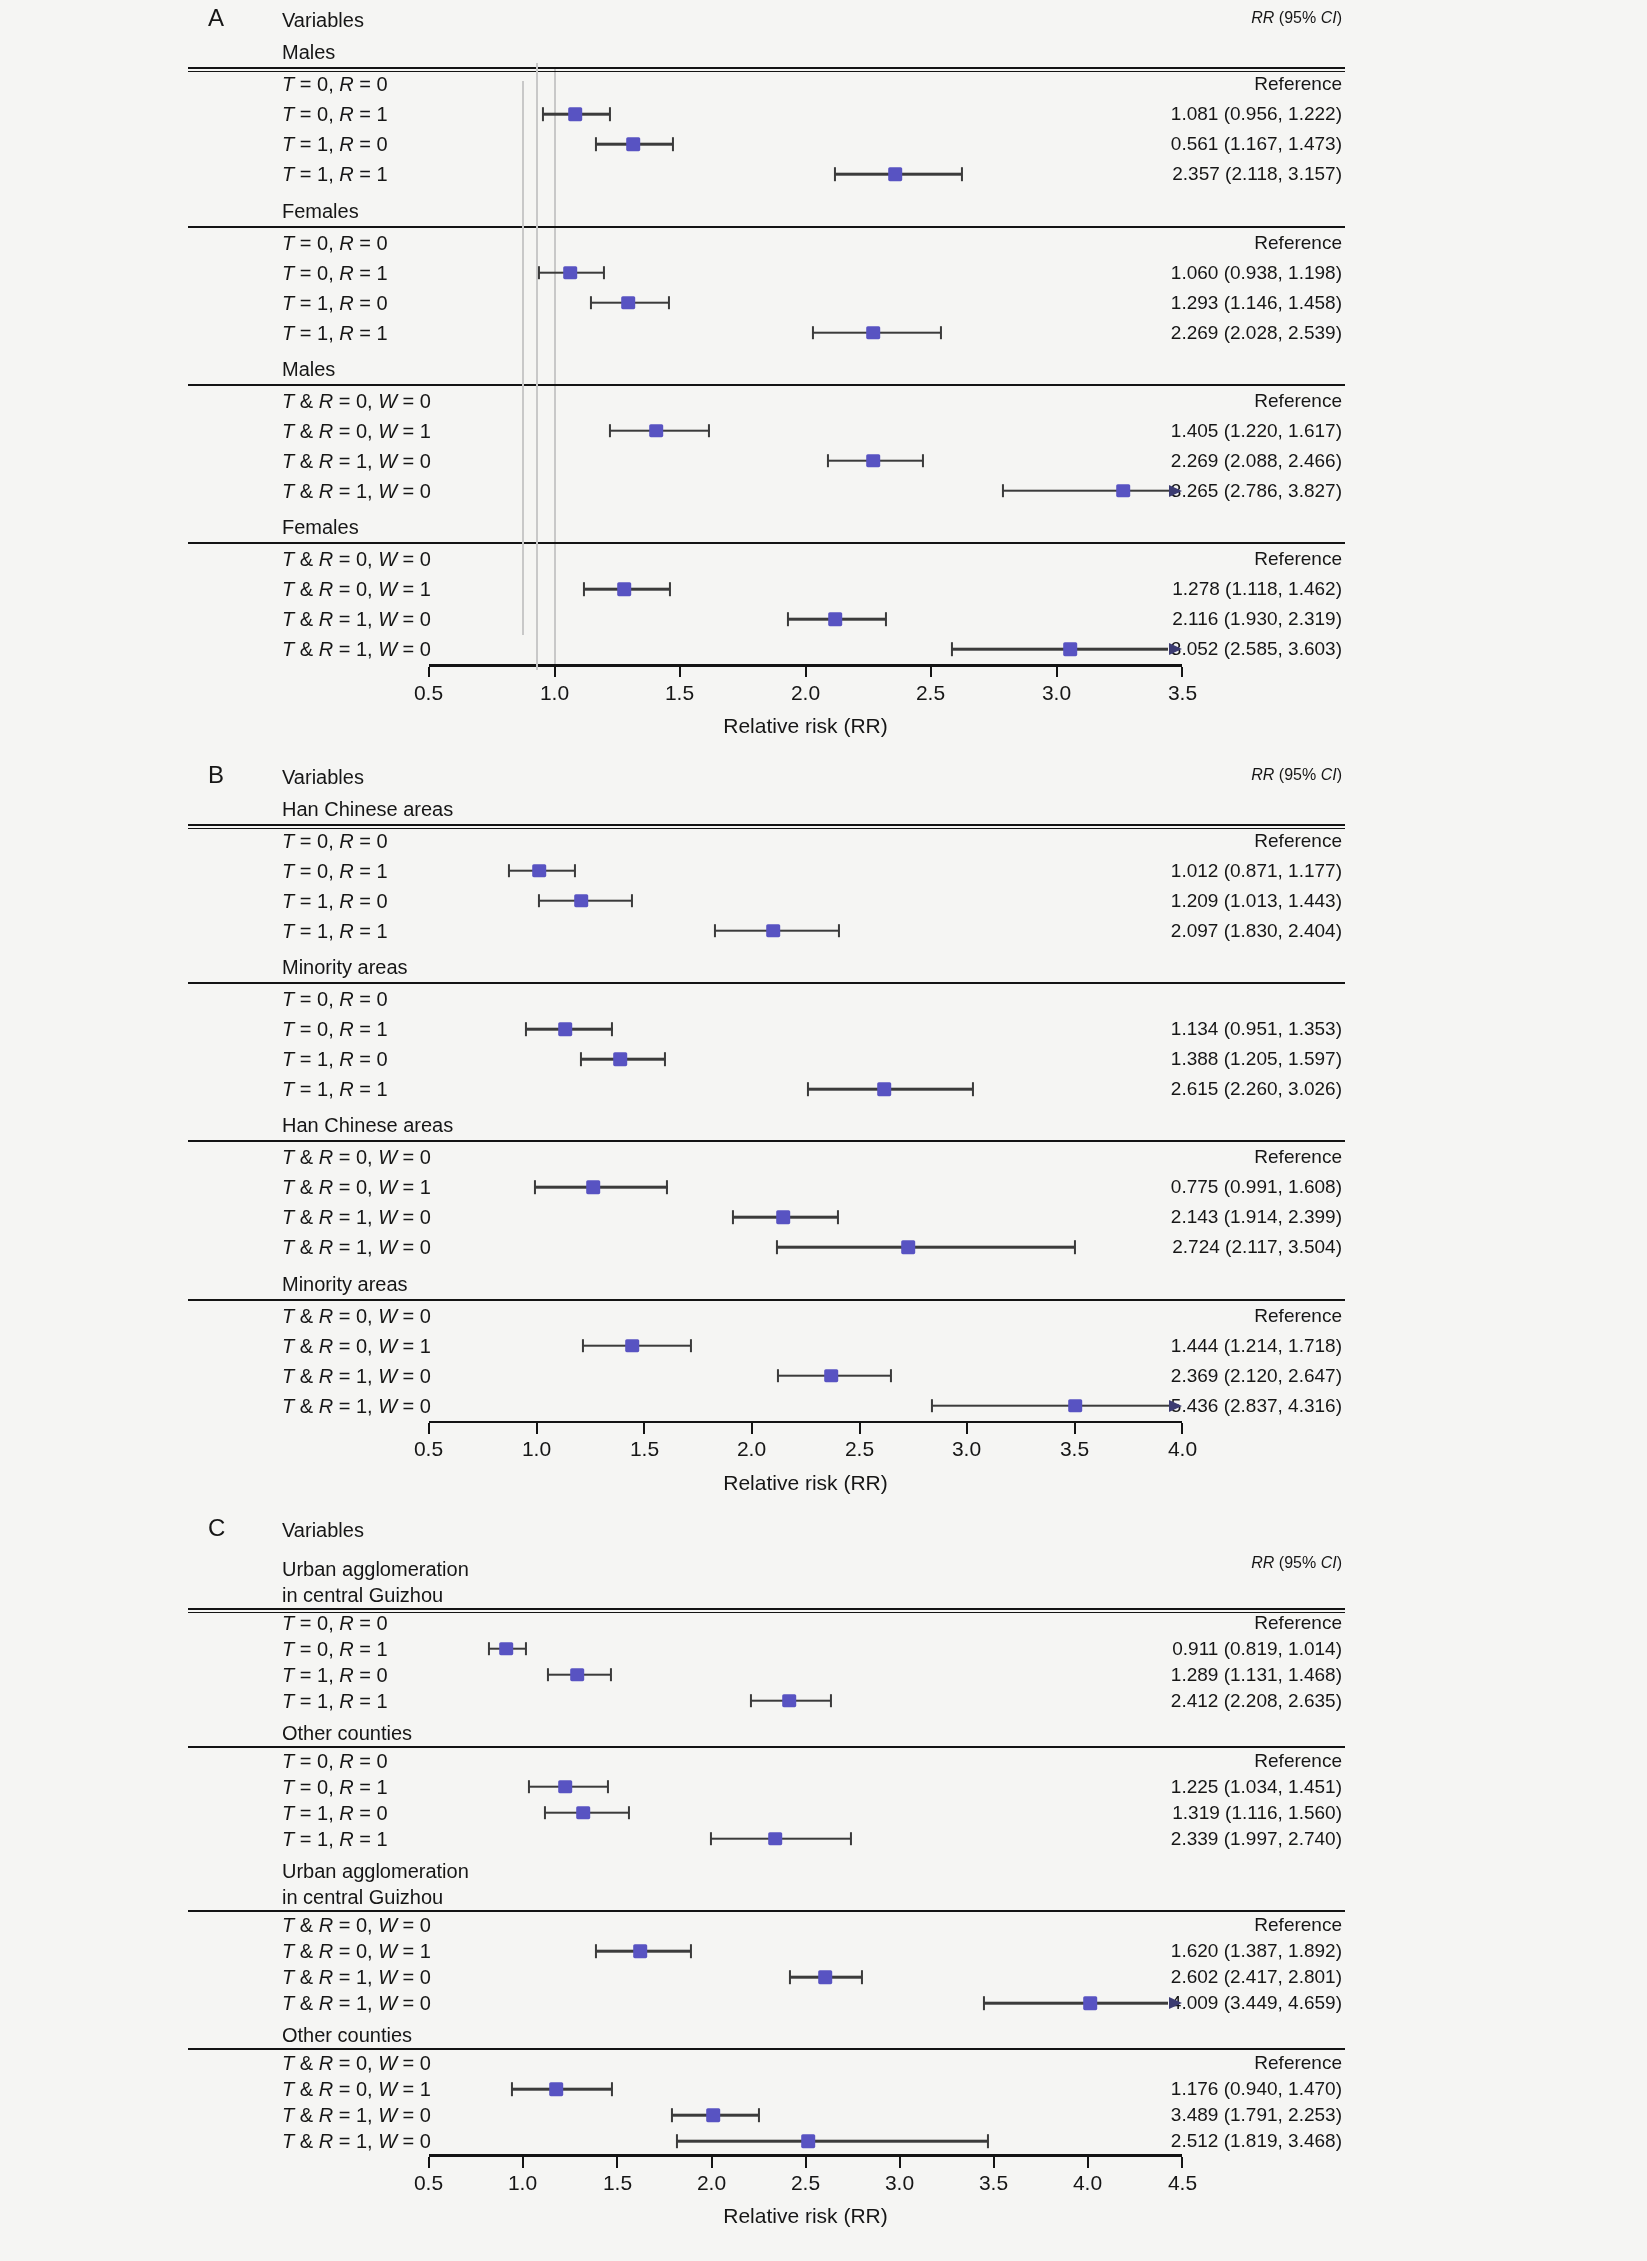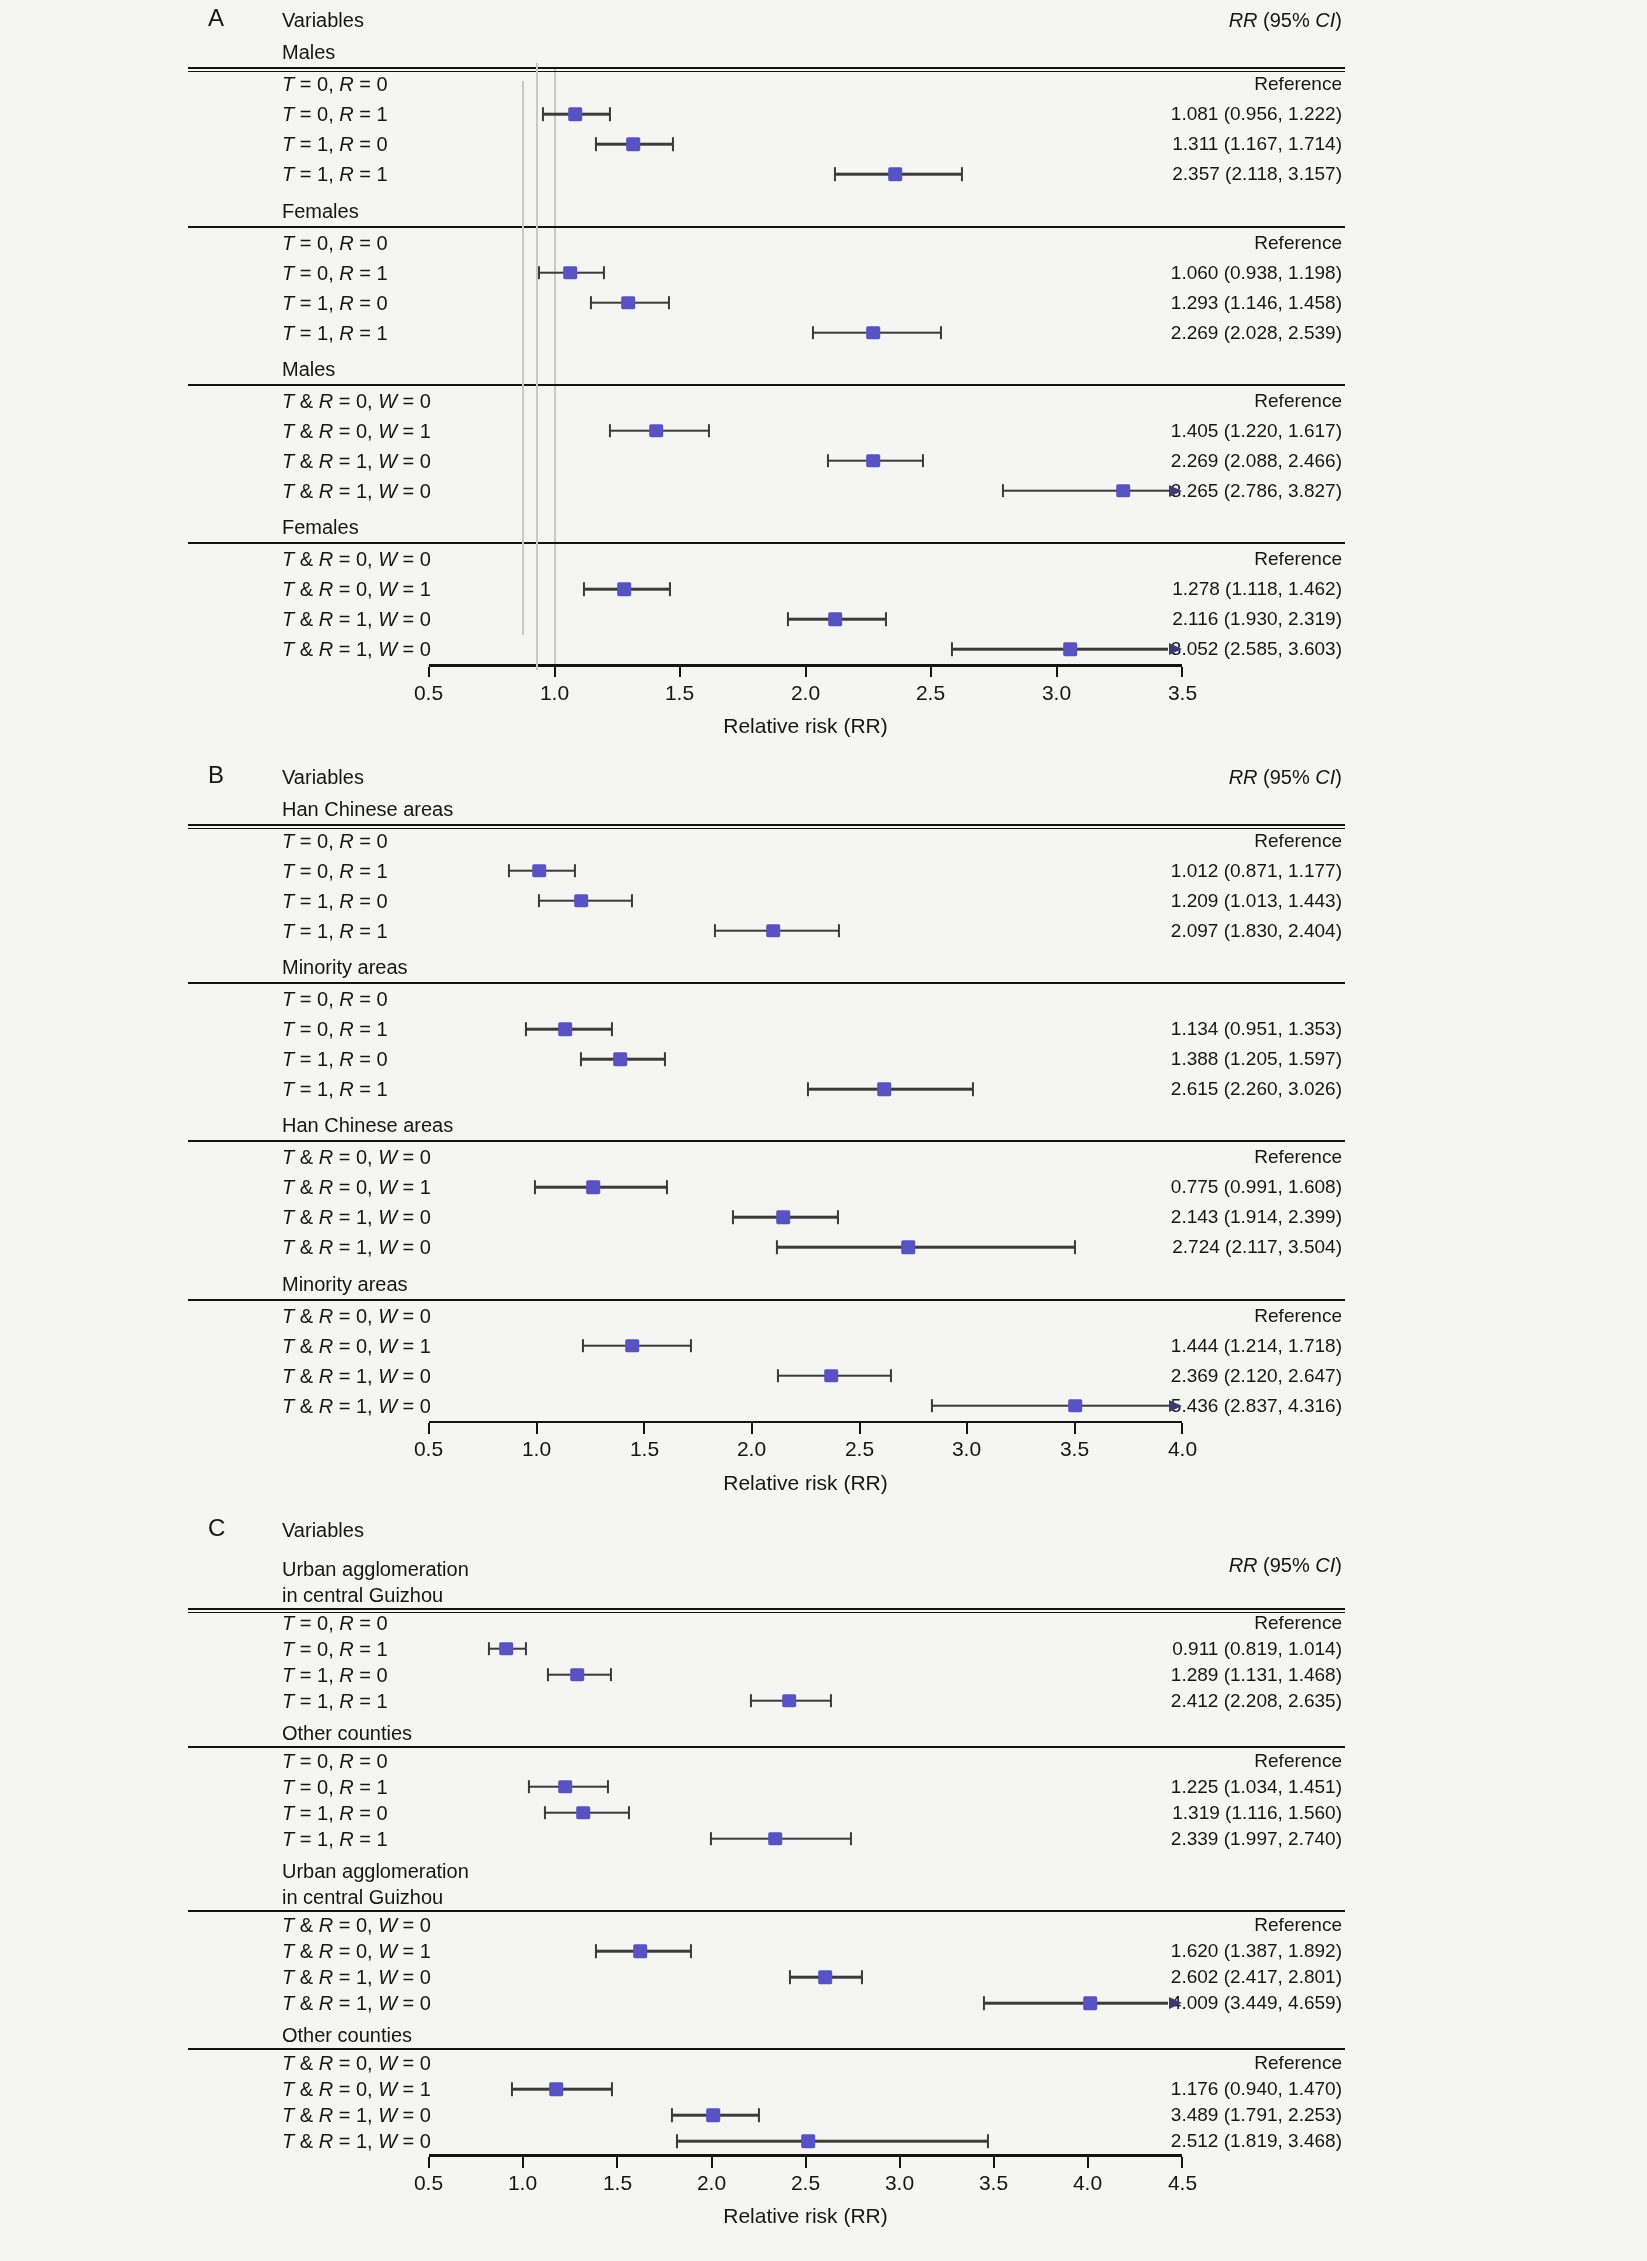--- a/index.html
+++ b/index.html
@@ -6,21 +6,21 @@
   body{
     width:1648px;height:2261px;overflow:hidden;
     background:#f5f5f3;color:#161616;
     font-family:"Liberation Sans",sans-serif;
   }
   .figure{position:relative;width:1648px;height:2261px;}
   .panel{position:relative;width:1648px;}
   .pletter{position:absolute;left:208px;top:-3.1px;font-size:24px;}
   .phead{position:relative;}
   .colhead{position:absolute;left:282px;top:2.1px;font-size:20px;white-space:nowrap;}
-  .rrlab{position:absolute;right:306px;font-size:20px;white-space:nowrap;}
+  .rrlab{position:absolute;right:306px;font-size:16px;white-space:nowrap;}
   .gname{position:relative;}
   .gname .flabel{font-size:20px;}
   .hline{margin-left:188px;width:1157px;height:0;position:relative;}
   .rule{border-top:2.6px solid #141414;}
   .rule-first{border-top:2.6px solid #141414;}
   .rule-first::after{content:"";position:absolute;left:0;right:0;top:2.1px;border-top:1px solid #141414;}
   .frow{position:relative;}
   .flabel{position:absolute;left:282px;top:50%;transform:translateY(-50%);font-size:20px;white-space:nowrap;}
   .fvalue{position:absolute;right:306px;top:50%;transform:translateY(-50%);font-size:19px;white-space:nowrap;}
   .cibar{position:absolute;height:2.6px;top:50%;transform:translateY(-50%);z-index:1;}
@@ -58,21 +58,21 @@
       <div class="frow" style="height: 30px;">
         <div class="flabel"><i>T</i> = 0, <i>R</i> = 1</div>
         <div class="fvalue">1.081 (0.956, 1.222)</div>
         <div class="cibar" style="background: rgb(59, 59, 59); left: 543px; width: 67px;"></div>
         <div class="cicap" style="background: rgb(59, 59, 59); left: 543px;"></div>
         <div class="cicap" style="background: rgb(59, 59, 59); left: 610px;"></div>
         <div class="cimark" style="background: rgb(88, 83, 194); left: 575px;"></div>
       </div>
       <div class="frow" style="height: 30px;">
         <div class="flabel"><i>T</i> = 1, <i>R</i> = 0</div>
-        <div class="fvalue">1.311 (1.167, 1.714)</div>
+        <div class="fvalue">0.561 (1.167, 1.473)</div>
         <div class="cibar" style="background: rgb(59, 59, 59); left: 596px; width: 77px;"></div>
         <div class="cicap" style="background: rgb(59, 59, 59); left: 596px;"></div>
         <div class="cicap" style="background: rgb(59, 59, 59); left: 673px;"></div>
         <div class="cimark" style="background: rgb(88, 83, 194); left: 633px;"></div>
       </div>
       <div class="frow" style="height: 30px;">
         <div class="flabel"><i>T</i> = 1, <i>R</i> = 1</div>
         <div class="fvalue">2.357 (2.118, 3.157)</div>
         <div class="cibar" style="background: rgb(59, 59, 59); left: 835px; width: 127px;"></div>
         <div class="cicap" style="background: rgb(59, 59, 59); left: 835px;"></div>

